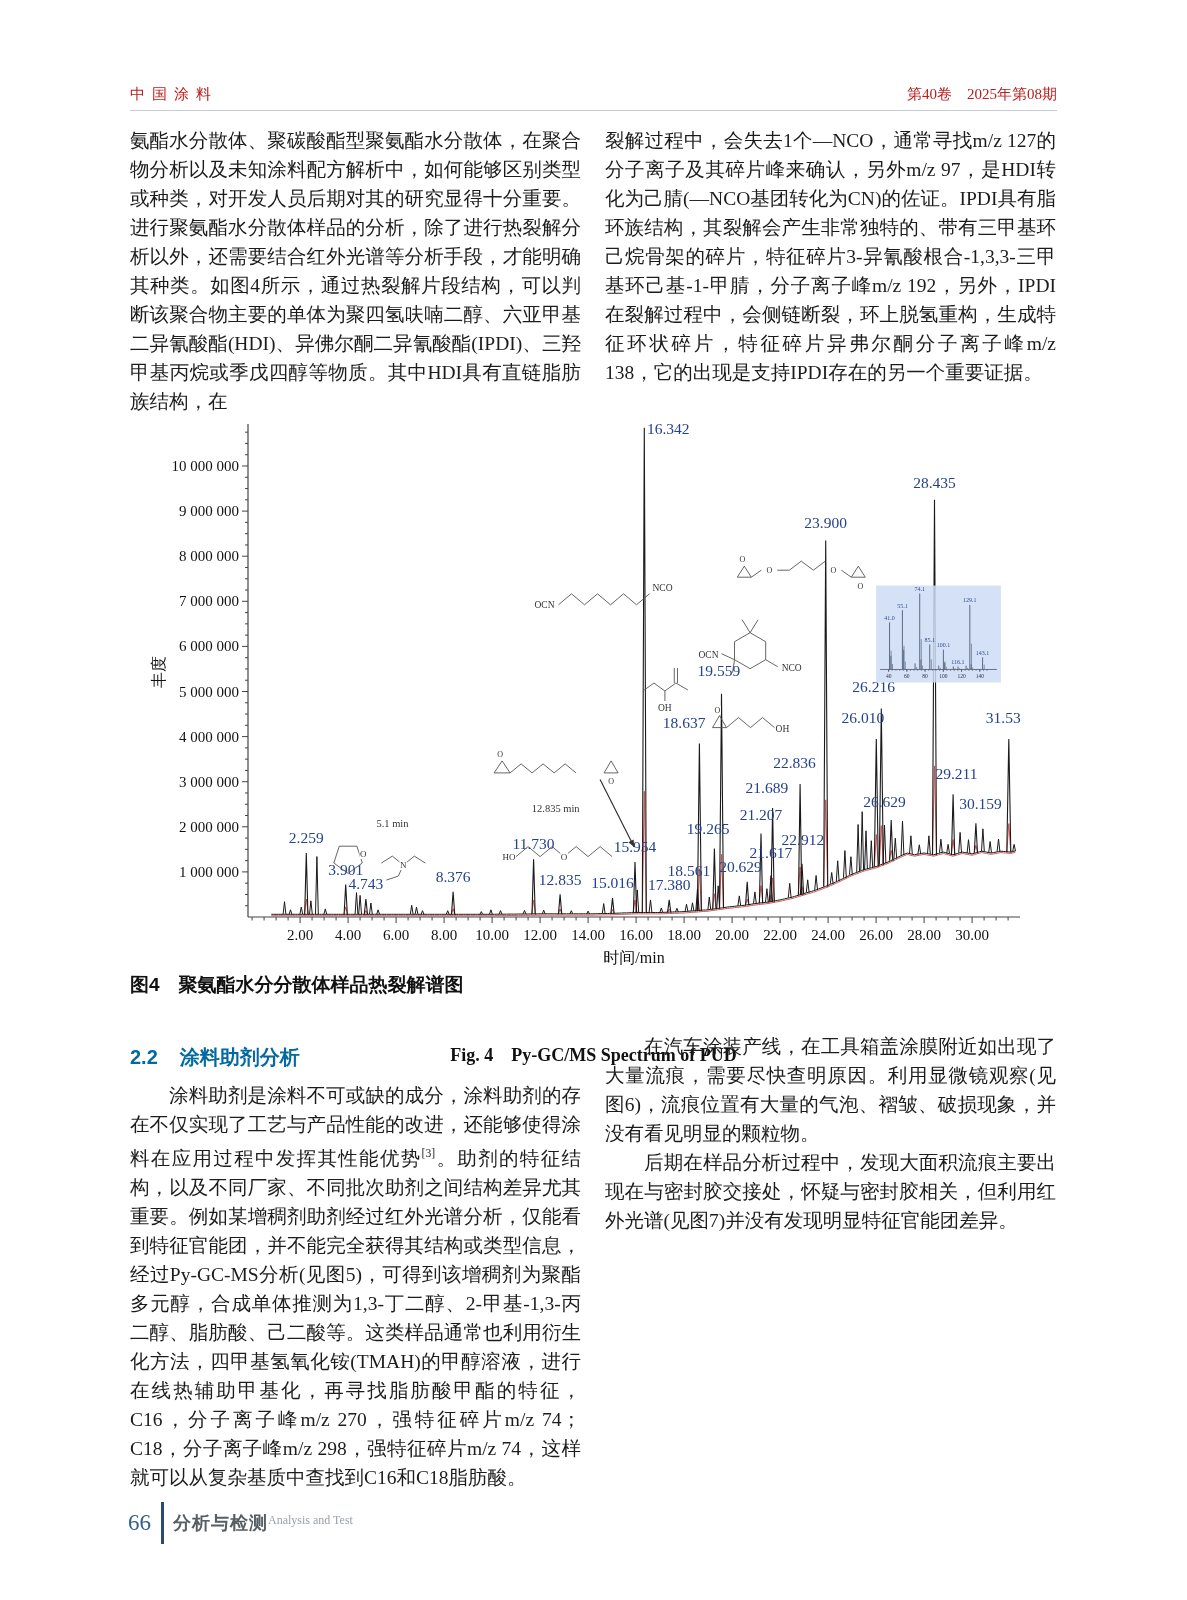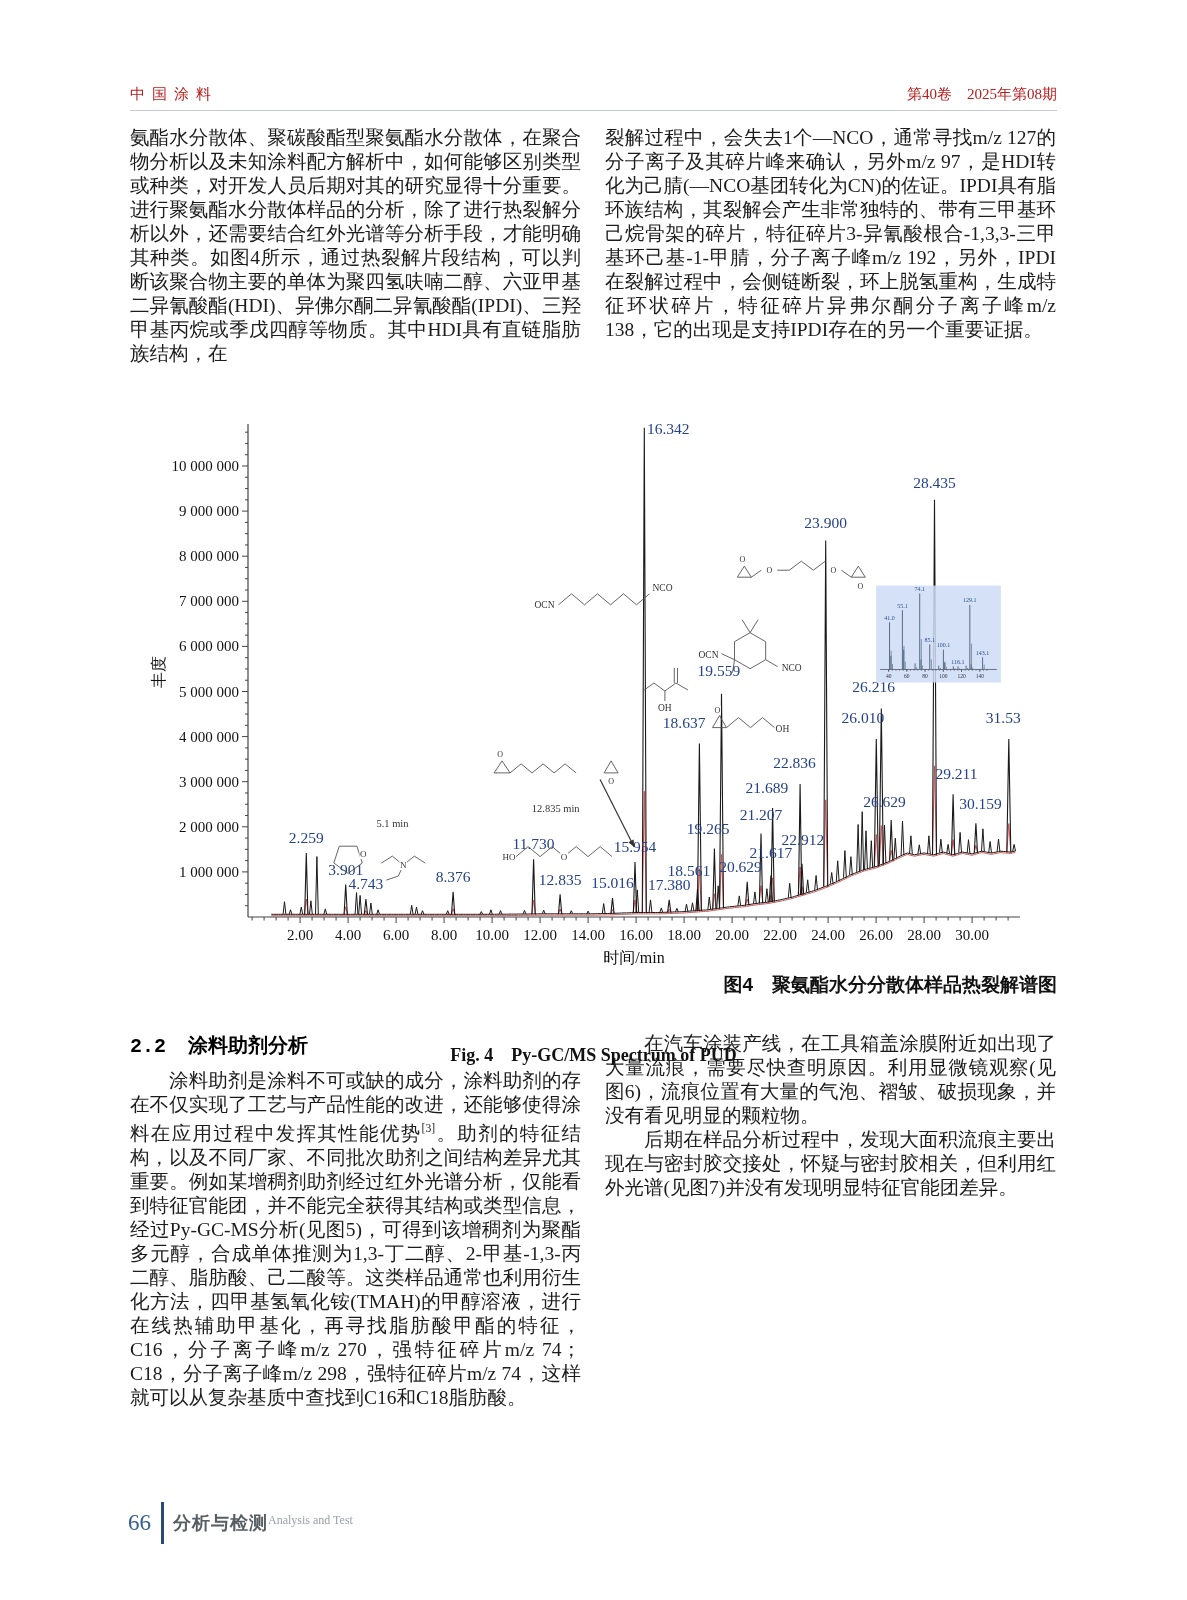--- a/index.html
+++ b/index.html
@@ -9,35 +9,35 @@
   
   .header{position:absolute;left:130px;right:130px;top:82px;height:22px;
           font-size:15px;color:#b91c1c;display:flex;justify-content:space-between;align-items:flex-end;}
   .journal{letter-spacing:7px;}
   .rule{position:absolute;left:130px;right:130px;top:110px;border-top:1px solid #c6ccd2;}
 
   
   .cols{position:absolute;left:130px;width:927px;display:flex;gap:24px;}
   .intro{top:126px;}
   .col{width:451px;}
-  .body-text{font-size:19.5px;line-height:24px;text-align:justify;margin:0;}
+  .body-text{font-size:19.5px;line-height:29px;text-align:justify;margin:0;}
   .indent{text-indent:2em;}
   .body-text sup{font-size:0.6em;vertical-align:super;}
 
   
   .chart{position:absolute;left:130px;top:412px;width:927px;height:560px;}
-  .cap-cn{position:absolute;left:130px;width:927px;top:972px;text-align:right;
+  .cap-cn{position:absolute;left:130px;width:927px;top:972px;text-align:left;
           font-family:"Liberation Sans","DejaVu Sans",sans-serif;font-weight:700;font-size:19px;color:#111;}
   .cap-en{position:absolute;left:130px;width:927px;top:1000px;text-align:center;
           font-weight:700;font-size:18px;color:#111;margin-top:43px;}
 
   
   .sections{top:1032px;}
-  .sec{margin:0 0 10px 0;font-family:Liberation Mono, monospace;
-       font-size:20px;font-weight:600;color:#000000;}
+  .sec{margin:12px 0 10px 0;font-family:Liberation Sans, sans-serif;
+       font-size:20px;font-weight:600;color:#0369a1;}
   .sec .sec-num{margin-right:22px;}
   .sections p{margin:0;}
 
   
   .footer{position:absolute;left:128px;top:1502px;display:flex;align-items:center;}
   .pageno{font-size:23px;color:#33608e;margin-right:10px;}
   .fbar{display:inline-block;width:3px;height:42px;background:#2b4a73;margin-right:9px;}
   .fcol{display:flex;flex-direction:row;justify-content:center;}
   .fcn{font-family:"Liberation Sans","DejaVu Sans",sans-serif;font-weight:700;font-size:18px;color:#565d63;letter-spacing:1px;}
   .fen{font-size:12px;color:#9aa1a8;margin-top:2px;}

